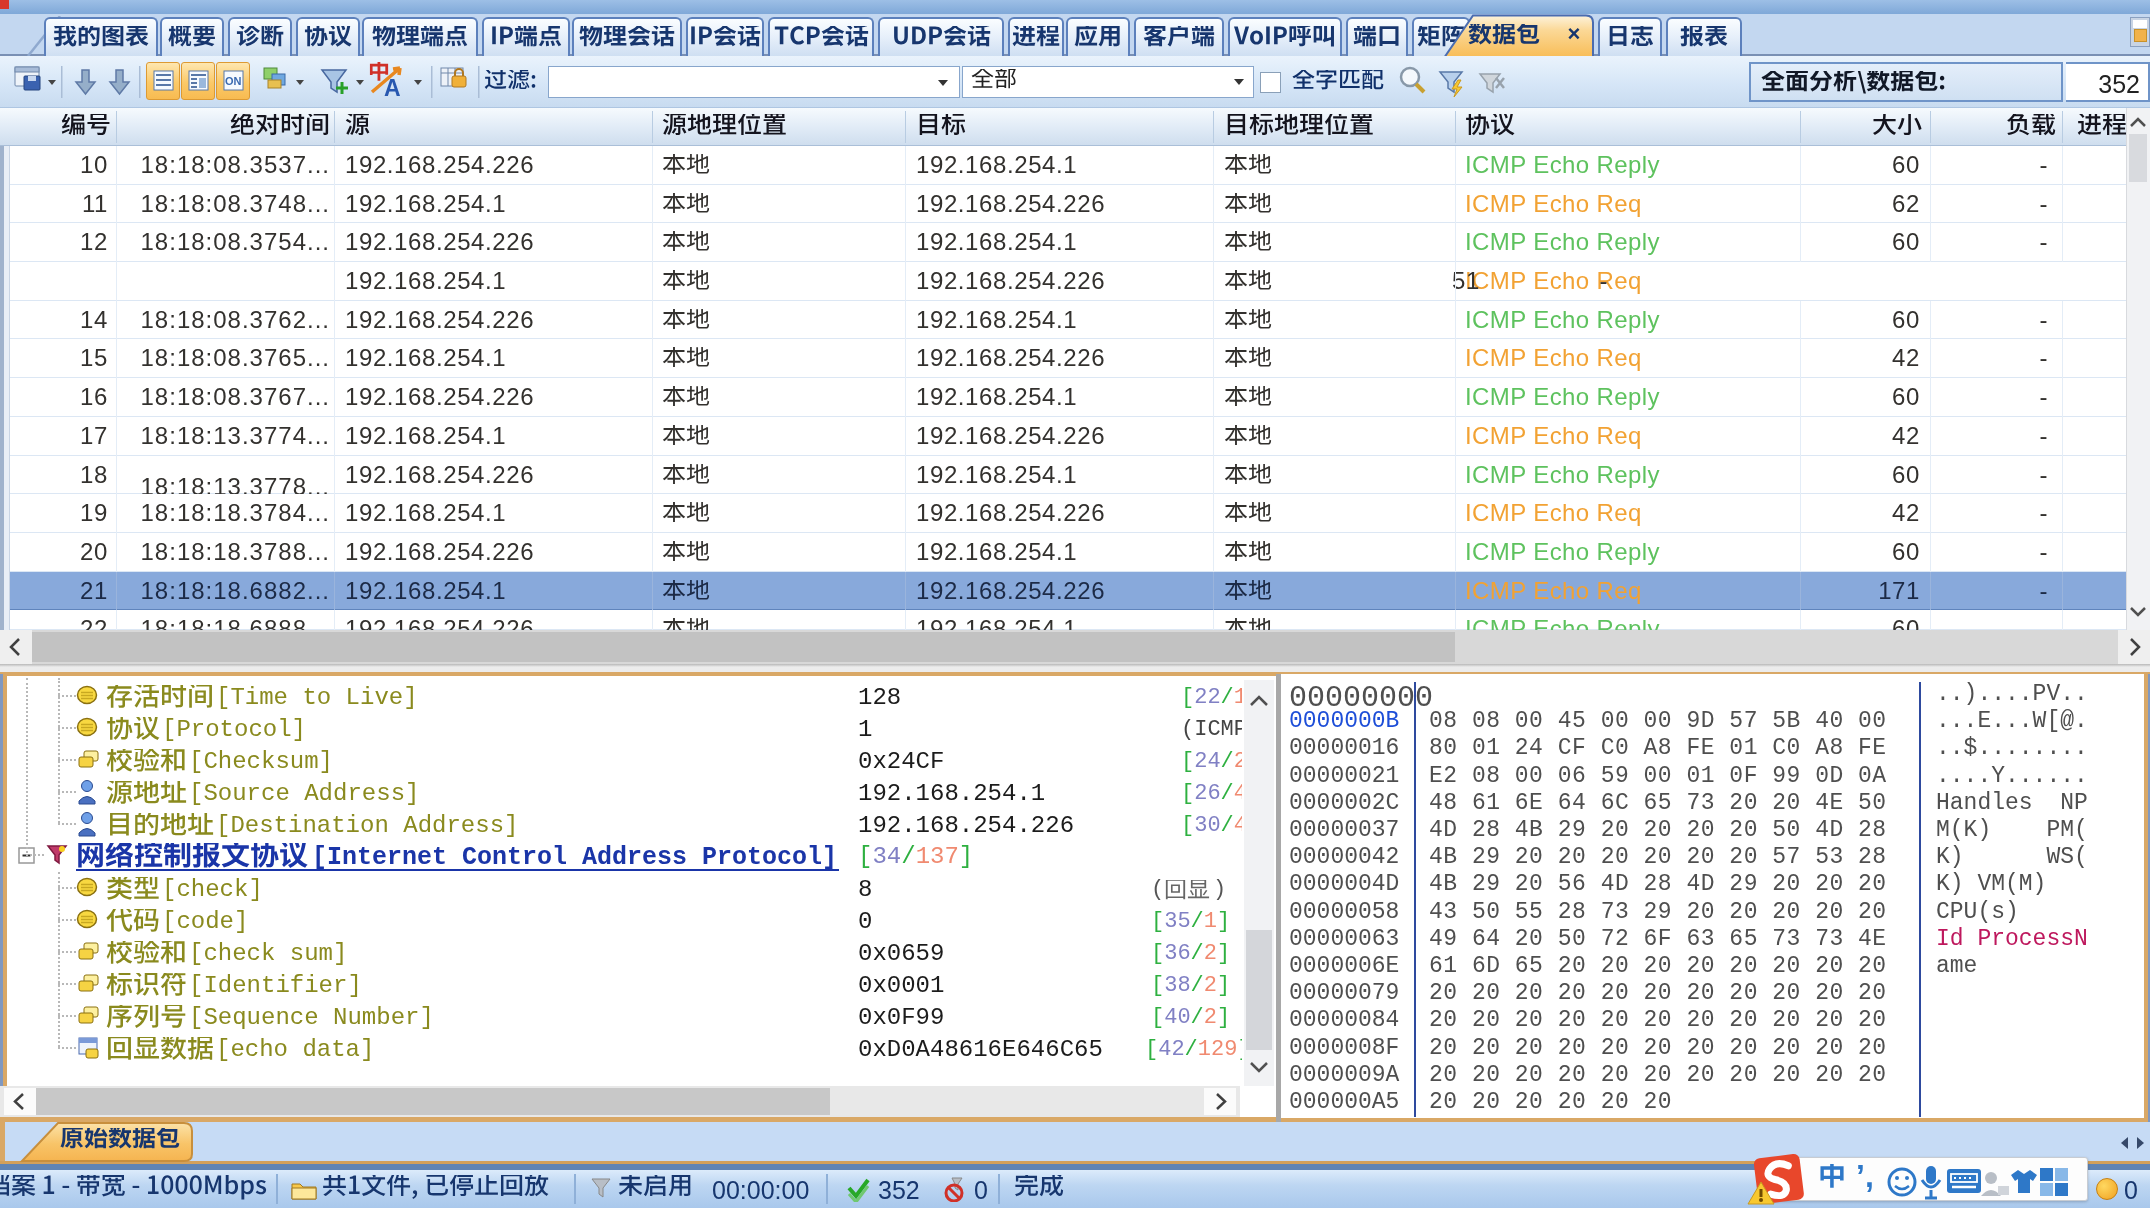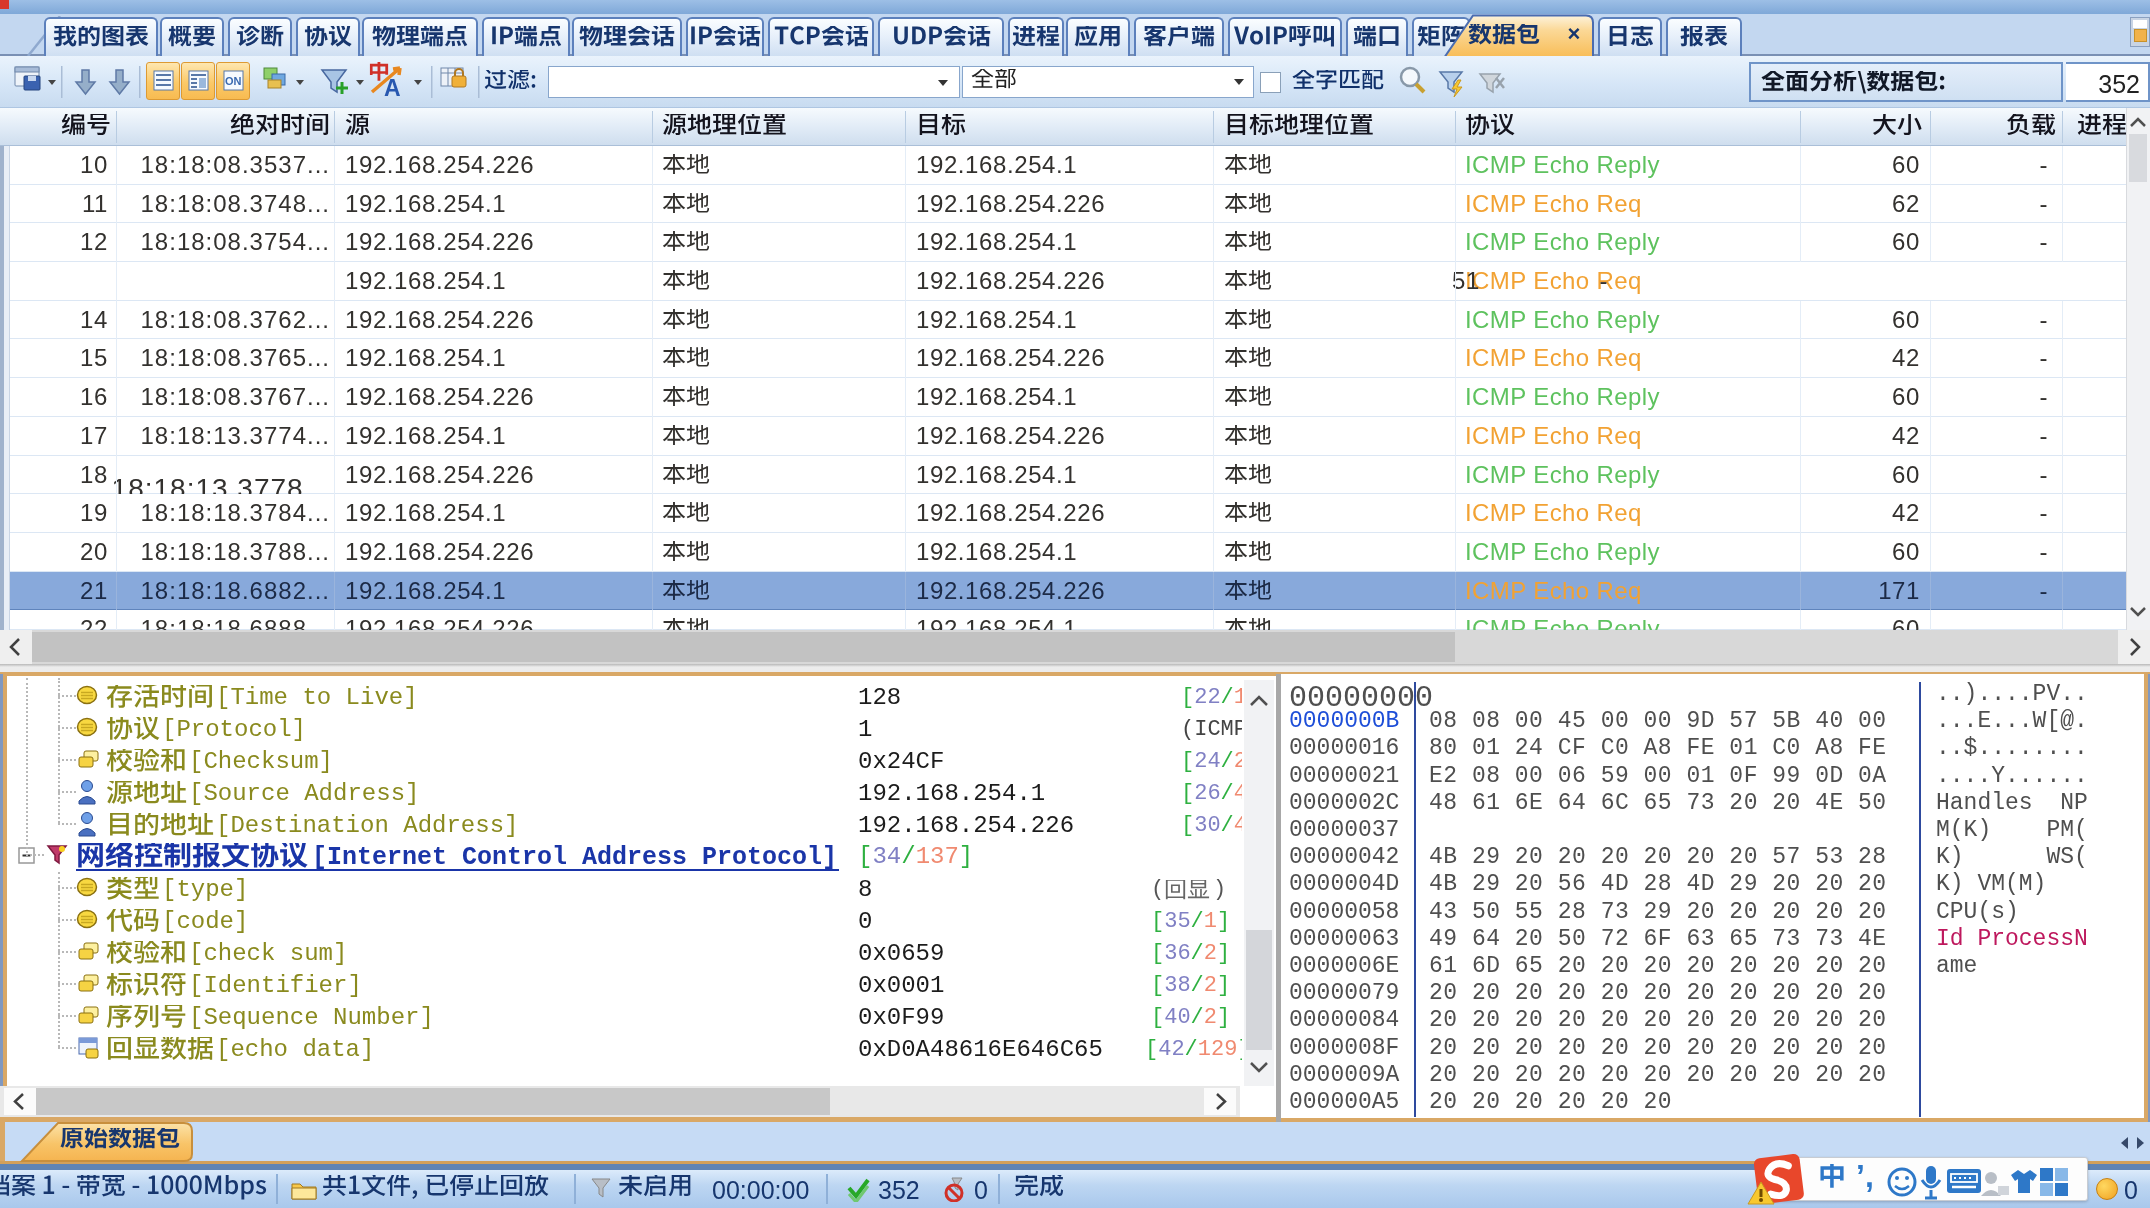--- a/index.html
+++ b/index.html
@@ -478,21 +478,21 @@
     <div style="position:absolute;left:895px;top:0;width:1px;height:39px;background:#e4edf7"></div>
     <div style="position:absolute;left:1203px;top:0;width:1px;height:39px;background:#e4edf7"></div>
     <div style="position:absolute;left:1445px;top:0;width:1px;height:39px;background:#e4edf7"></div>
     <div style="position:absolute;left:1790px;top:0;width:1px;height:39px;background:#e4edf7"></div>
     <div style="position:absolute;left:1920px;top:0;width:1px;height:39px;background:#e4edf7"></div>
     <div style="position:absolute;left:2052px;top:0;width:1px;height:39px;background:#e4edf7"></div>
   </div>
 <div style="position:absolute;left:10px;top:456px;width:2116px;height:38px;background:#fff;border-bottom:1px solid #dce7f4;overflow:hidden"></div>
 <div style="position:absolute;left:10px;top:456px;width:2116px;height:38px;overflow:hidden">
     <div style="position:absolute;right:2018px;top:5px;font-size:24px;letter-spacing:0.6px;color:#33312e">18</div>
-    <div style="position:absolute;right:1796px;top:17px;font-size:28px;letter-spacing:0.6px;color:#33312e;letter-spacing:1px">18:18:13.3778...</div>
+    <div style="position:absolute;right:1796px;top:17px;font-size:24px;letter-spacing:0.6px;color:#33312e;letter-spacing:1px">18:18:13.3778...</div>
     <div style="position:absolute;left:335px;top:5px;font-size:24px;letter-spacing:0.6px;color:#33312e">192.168.254.226</div>
     <div style="position:absolute;left:652px;top:8px"><svg width="48" height="24" style="display:inline-block;vertical-align:middle" viewBox="0 0 48.0 24.0">
         <use href="#g34" fill="#33312e"></use>
       </svg></div>
     <div style="position:absolute;left:906px;top:5px;font-size:24px;letter-spacing:0.6px;color:#33312e">192.168.254.1</div>
     <div style="position:absolute;left:1214px;top:8px"><svg width="48" height="24" style="display:inline-block;vertical-align:middle" viewBox="0 0 48.0 24.0">
         <use href="#g34" fill="#33312e"></use>
       </svg></div>
     <div style="position:absolute;left:1455px;top:5px;font-size:24px;letter-spacing:0.4px;color:#5ec25e">ICMP Echo Reply</div>
     <div style="position:absolute;right:206px;top:5px;font-size:24px;letter-spacing:0.6px;color:#33312e">60</div>
@@ -693,21 +693,21 @@
 <div class="abs mono" style="left:312.0px;top:843px;font-size:25px;font-weight:bold;color:#1a35a8">[Internet Control Address Protocol]</div>
 <div style="position:absolute;left:76px;top:869px;width:763.0px;height:2px;background:#1a35a8"></div>
 <div class="abs mono" style="left:858px;top:843px;font-size:24px"><span style="color:#2eb040">[</span><span style="color:#8080c4">34</span><span style="color:#2eb040">/</span><span style="color:#f08a70">137</span><span style="color:#2eb040">]</span></div>
 <svg class="abs" style="left:76px;top:875px" width="24" height="24">
     <ellipse cx="11" cy="12" rx="9.5" ry="8.5" fill="#f8d840" stroke="#8a7010" stroke-width="1.5"></ellipse>
     <path d="M5 9.5 h12 M5 12.5 h12 M5 15.5 h12" stroke="#c8a820" stroke-width="1.5"></path>
   </svg>
 <div style="position:absolute;left:106px;top:877px;width:58.0px;height:28px;"><svg width="54" height="27" style="display:inline-block;vertical-align:middle" viewBox="0 0 54.0 27.0">
       <use href="#g41" fill="#8a8a1e"></use>
     </svg></div>
-<div class="abs mono" style="left:162.0px;top:876px;font-size:24px;color:#8a8a1e">[type]</div>
+<div class="abs mono" style="left:162.0px;top:876px;font-size:24px;color:#8a8a1e">[check]</div>
 <div class="abs mono" style="left:858px;top:876px;font-size:24px;color:#1c1c1c">8</div>
 <div class="abs mono" style="left:1151px;top:877px;font-size:22px;color:#555">(</div>
 <div style="position:absolute;left:1164px;top:880px;width:50px;height:24px;"><svg width="46" height="23" style="display:inline-block;vertical-align:middle" viewBox="0 0 46.0 23.0">
       <use href="#g42" fill="#666"></use>
     </svg></div>
 <div class="abs mono" style="left:1213px;top:877px;font-size:22px;color:#555">)</div>
 <svg class="abs" style="left:76px;top:907px" width="24" height="24">
     <ellipse cx="11" cy="12" rx="9.5" ry="8.5" fill="#f8d840" stroke="#8a7010" stroke-width="1.5"></ellipse>
     <path d="M5 9.5 h12 M5 12.5 h12 M5 15.5 h12" stroke="#c8a820" stroke-width="1.5"></path>
   </svg>
@@ -800,20 +800,21 @@
     <div style="position:absolute;left:8px;top:61px;font-size:23px;color:#4f4f4f">00000016</div>
     <div style="position:absolute;left:148px;top:61px;font-size:23px;color:#4f4f4f;letter-spacing:0.5px">80&nbsp;01&nbsp;24&nbsp;CF&nbsp;C0&nbsp;A8&nbsp;FE&nbsp;01&nbsp;C0&nbsp;A8&nbsp;FE</div>
     <div style="position:absolute;left:655px;top:61px;font-size:23px;color:#4f4f4f">..$........</div>
     <div style="position:absolute;left:8px;top:89px;font-size:23px;color:#4f4f4f">00000021</div>
     <div style="position:absolute;left:148px;top:89px;font-size:23px;color:#4f4f4f;letter-spacing:0.5px">E2&nbsp;08&nbsp;00&nbsp;06&nbsp;59&nbsp;00&nbsp;01&nbsp;0F&nbsp;99&nbsp;0D&nbsp;0A</div>
     <div style="position:absolute;left:655px;top:89px;font-size:23px;color:#4f4f4f">....Y......</div>
     <div style="position:absolute;left:8px;top:116px;font-size:23px;color:#4f4f4f">0000002C</div>
     <div style="position:absolute;left:148px;top:116px;font-size:23px;color:#4f4f4f;letter-spacing:0.5px">48&nbsp;61&nbsp;6E&nbsp;64&nbsp;6C&nbsp;65&nbsp;73&nbsp;20&nbsp;20&nbsp;4E&nbsp;50</div>
     <div style="position:absolute;left:655px;top:116px;font-size:23px;color:#4f4f4f">Handles&nbsp;&nbsp;NP</div>
     <div style="position:absolute;left:8px;top:143px;font-size:23px;color:#4f4f4f">00000037</div>
+    <div style="position:absolute;left:148px;top:143px;font-size:23px;color:#4f4f4f;letter-spacing:0.5px">4D&nbsp;28&nbsp;4B&nbsp;29&nbsp;20&nbsp;20&nbsp;20&nbsp;20&nbsp;50&nbsp;4D&nbsp;28</div>
     <div style="position:absolute;left:655px;top:143px;font-size:23px;color:#4f4f4f">M(K)&nbsp;&nbsp;&nbsp;&nbsp;PM(</div>
     <div style="position:absolute;left:8px;top:170px;font-size:23px;color:#4f4f4f">00000042</div>
     <div style="position:absolute;left:148px;top:170px;font-size:23px;color:#4f4f4f;letter-spacing:0.5px">4B&nbsp;29&nbsp;20&nbsp;20&nbsp;20&nbsp;20&nbsp;20&nbsp;20&nbsp;57&nbsp;53&nbsp;28</div>
     <div style="position:absolute;left:655px;top:170px;font-size:23px;color:#4f4f4f">K)&nbsp;&nbsp;&nbsp;&nbsp;&nbsp;&nbsp;WS(</div>
     <div style="position:absolute;left:8px;top:197px;font-size:23px;color:#4f4f4f">0000004D</div>
     <div style="position:absolute;left:148px;top:197px;font-size:23px;color:#4f4f4f;letter-spacing:0.5px">4B&nbsp;29&nbsp;20&nbsp;56&nbsp;4D&nbsp;28&nbsp;4D&nbsp;29&nbsp;20&nbsp;20&nbsp;20</div>
     <div style="position:absolute;left:655px;top:197px;font-size:23px;color:#4f4f4f">K)&nbsp;VM(M)</div>
     <div style="position:absolute;left:8px;top:225px;font-size:23px;color:#4f4f4f">00000058</div>
     <div style="position:absolute;left:148px;top:225px;font-size:23px;color:#4f4f4f;letter-spacing:0.5px">43&nbsp;50&nbsp;55&nbsp;28&nbsp;73&nbsp;29&nbsp;20&nbsp;20&nbsp;20&nbsp;20&nbsp;20</div>
     <div style="position:absolute;left:655px;top:225px;font-size:23px;color:#4f4f4f">CPU(s)</div>

